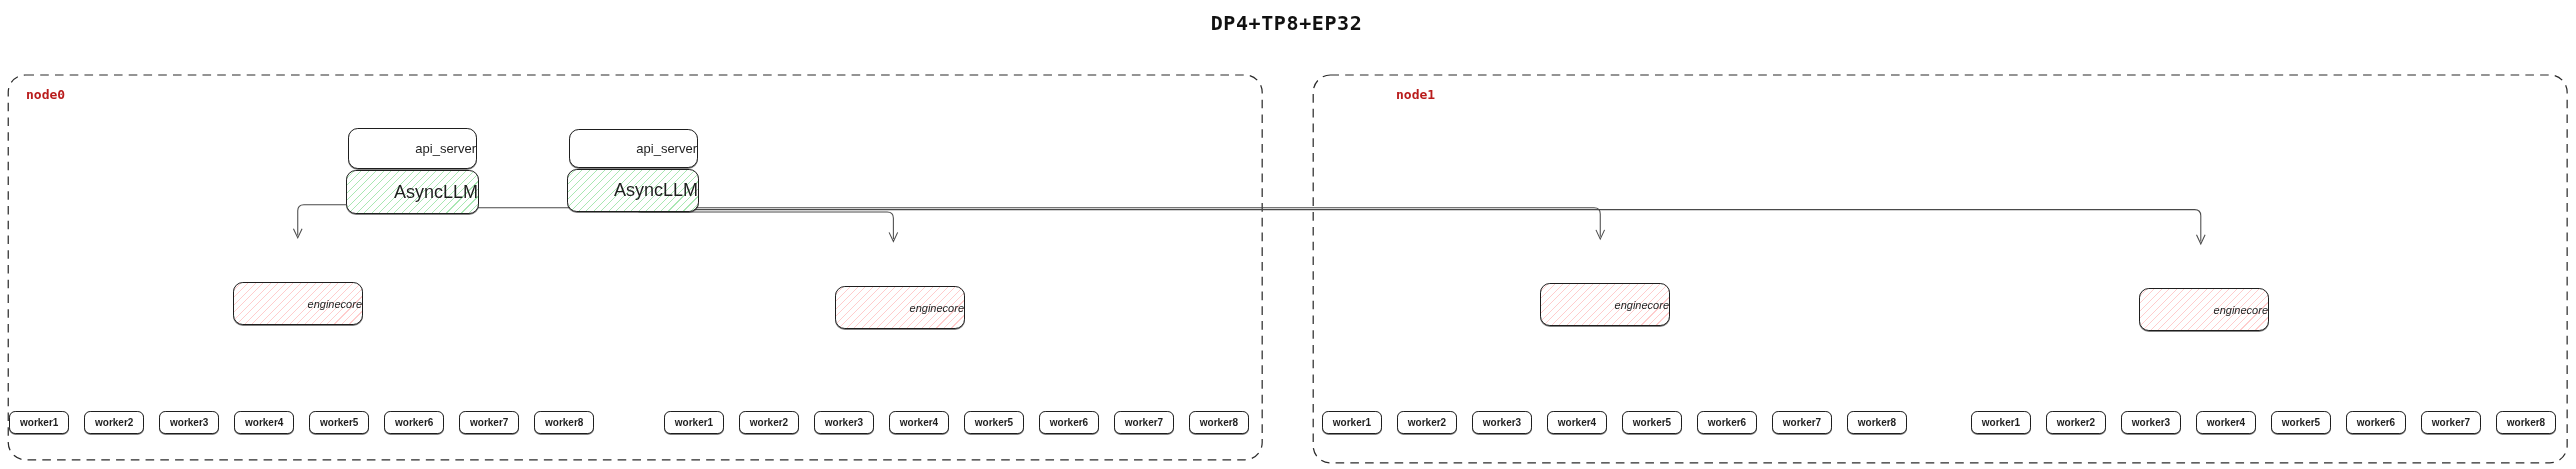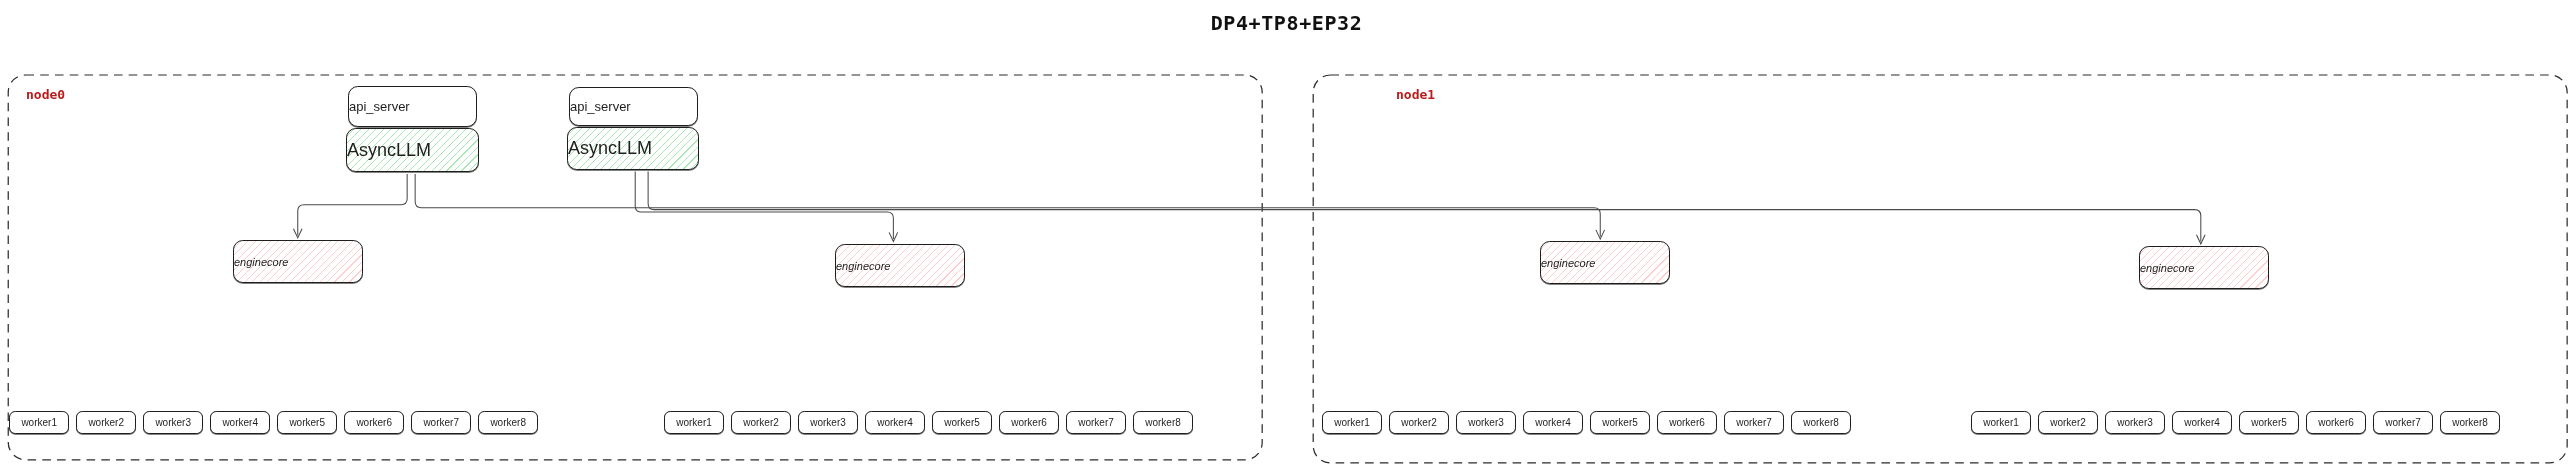--- a/index.html
+++ b/index.html
@@ -37,22 +37,23 @@
 
   
   .box{
     position:absolute;
     box-sizing:border-box;
     border:1.5px solid #1e1e1e;
     border-radius:9.8px;
     background:#ffffff;
     display:flex;
     align-items:center;
-    justify-content:flex-start;
+    justify-content:flex-end;
     box-shadow:0 0.9px 0 rgba(30,30,30,0.55);
+    margin-top:42px;
   }
   .api-box{font-size:13px;}
   .async-box{
     font-size:18px;
     background-color:#ffffff;
     background-image:repeating-linear-gradient(135deg,
       transparent 0px, transparent 4.3px,
       #a9e7b3 4.3px, #a9e7b3 5.3px);
   }
   .engine-box{
@@ -63,21 +64,22 @@
       #ffcdcd 4.3px, #ffcdcd 5.3px);
     font-style:italic;
   }
 
   
   .worker-row{
     position:absolute;
     top:411px;
     height:23.4px;
     display:flex;
-    gap:7px;
+    gap:15px;
+    font-weight:bold;
   }
   .worker-box{
     box-sizing:border-box;
     width:60px;height:23.4px;
     border:1.2px solid #1e1e1e;
     border-radius:6.2px;
     background:#ffffff;
     display:flex;
     align-items:center;
     justify-content:center;

